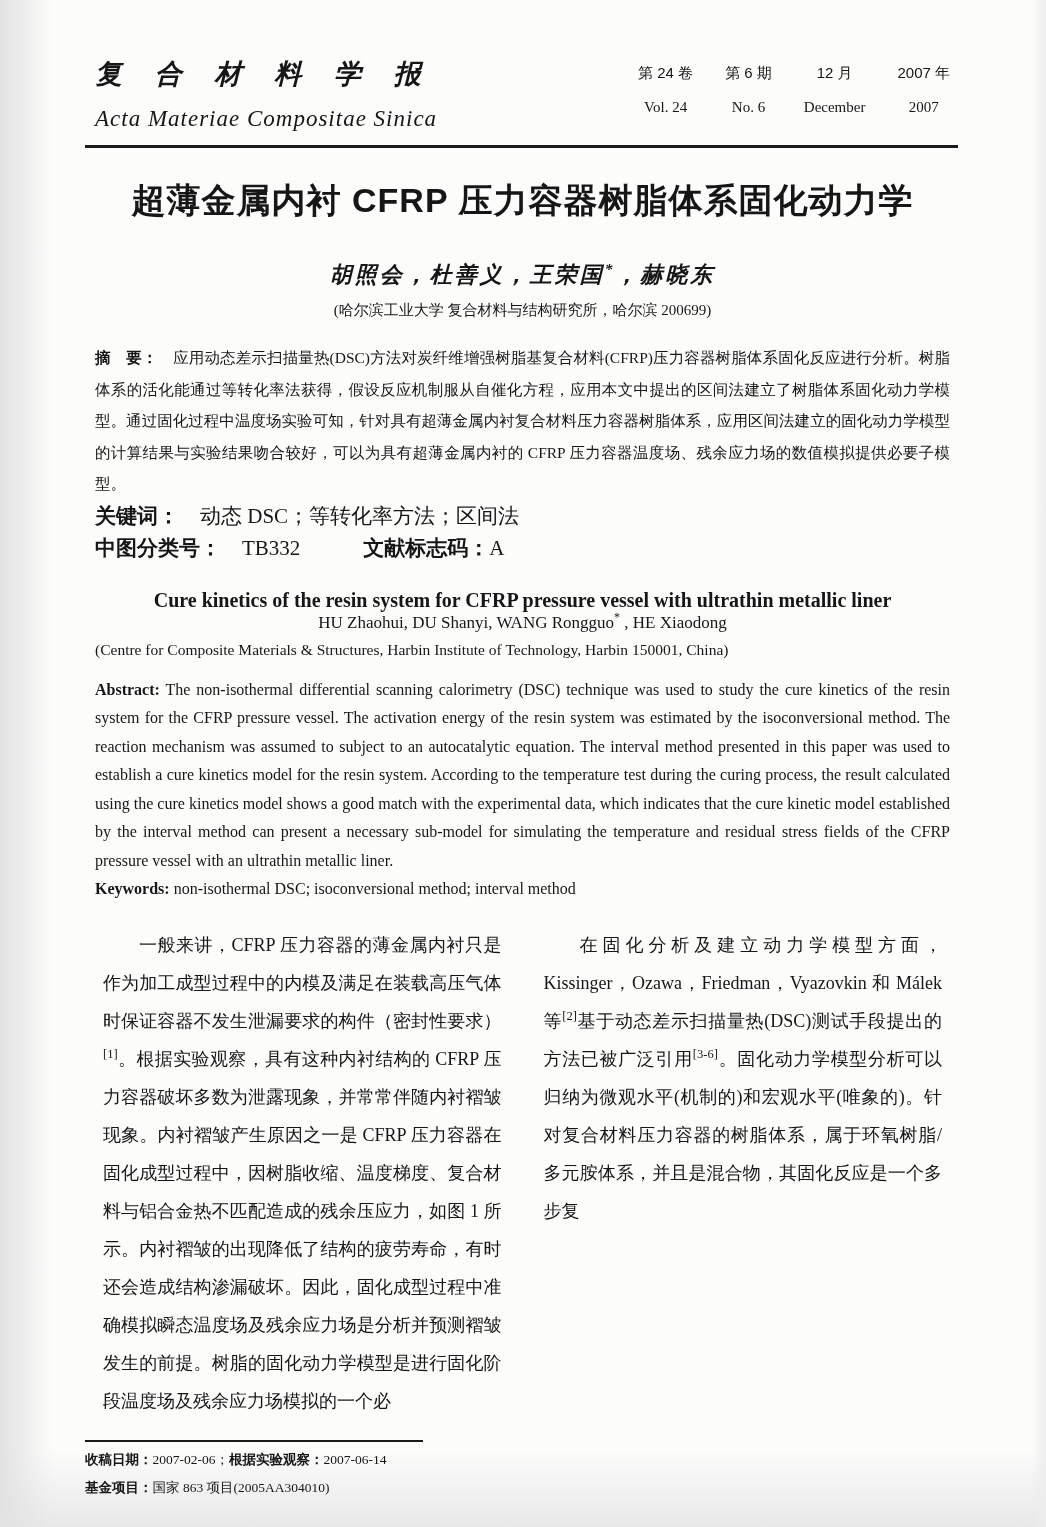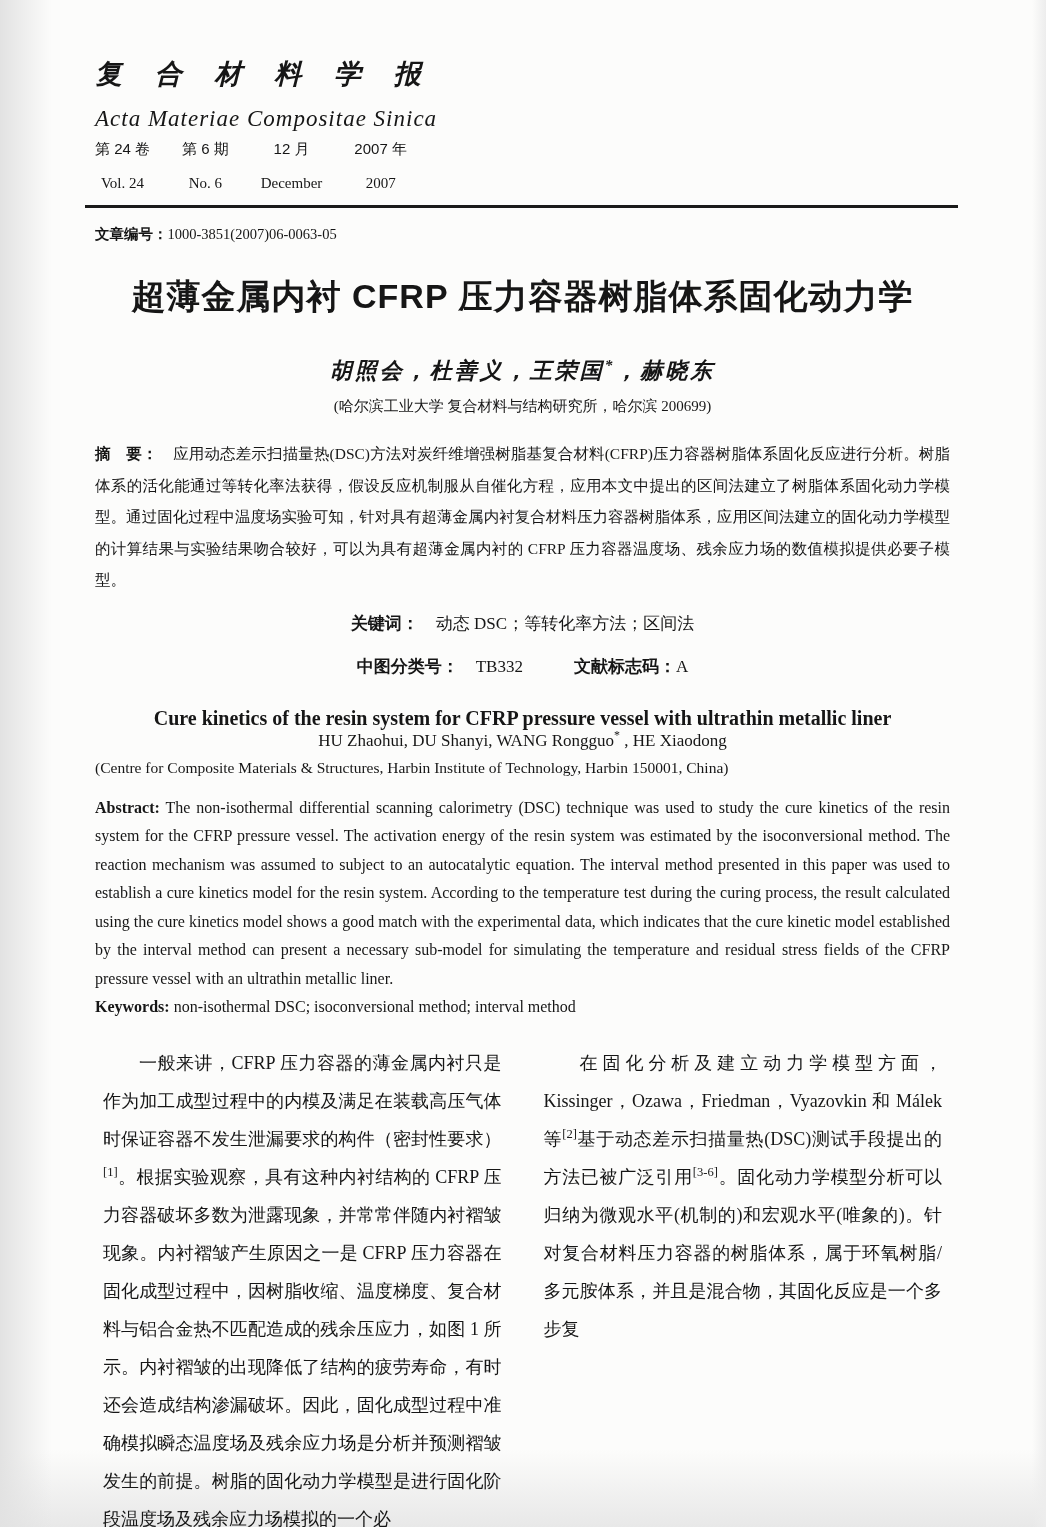--- a/index.html
+++ b/index.html
@@ -16,39 +16,39 @@
       linear-gradient(90deg,#e2e2e2 0px,rgba(226,226,226,0) 52px),
       linear-gradient(270deg,#ededed 0px,rgba(237,237,237,0) 14px),
       linear-gradient(0deg,#e8e8e8 0px,rgba(232,232,232,0) 78px),
       #fcfcfb;
   }
   sup{font-size:70%;line-height:0;}
   .b{font-weight:700;}
   .h{font-weight:700;font-family:"Liberation Sans","DejaVu Sans",sans-serif;}
 
   
-  .jheader{display:flex;justify-content:space-between;align-items:flex-start;flex-direction:column;}
+  .jheader{display:flex;justify-content:space-between;align-items:flex-start;}
   .jname-cn{font-size:27px;font-weight:700;font-style:italic;letter-spacing:13px;white-space:nowrap;}
   .jname-en{margin-top:14px;font-size:23px;font-style:italic;letter-spacing:1px;white-space:nowrap;}
   .jh-right{display:grid;grid-template-columns:repeat(4,auto);column-gap:32px;row-gap:16px;
             padding-top:8px;font-size:15px;}
   .jh-cell{text-align:center;white-space:nowrap;}
   .jh-cell .cn{font-family:"Liberation Sans","DejaVu Sans",sans-serif;}
   .jh-cell .en{margin-top:16px;}
   .header-rule{border:0;border-top:3px solid #1a1a1a;margin:13px 0 0 -10px;width:873px;}
 
   .article-id{margin:17px 0 0 0;font-size:14.5px;}
 
   .title-cn{margin:30px 0 0 0;text-align:center;font-size:34px;letter-spacing:1px;
             font-family:"Liberation Sans","DejaVu Sans",sans-serif;font-weight:700;}
   .authors-cn{margin-top:36px;text-align:center;font-size:22px;font-weight:700;font-style:italic;letter-spacing:3px;}
   .affil-cn{margin-top:11px;text-align:center;font-size:15px;}
 
   .abstract-cn{margin:22px 0 0 0;font-size:15.5px;line-height:31.5px;text-align:justify;}
-  .kw-cn,.clc{margin:12px;font-size:17px;line-height:31.5px;text-align:center;}
+  .kw-cn,.clc{margin:0;font-size:21px;line-height:31.5px;}
 
   .title-en{margin:24px 0 0 0;text-align:center;font-size:20px;font-weight:700;}
   .authors-en{margin-top:1px;text-align:center;font-size:17px;}
   .affil-en{margin-top:8px;font-size:15.5px;}
 
   .abstract-en{margin:17px 0 0 0;font-size:16px;line-height:28.5px;text-align:justify;}
   .kw-en{margin:0;font-size:16px;line-height:28.5px;}
 
   .columns{display:flex;gap:26px;margin-top:14px;}
   .col{flex:1 1 0;font-size:18px;line-height:38px;text-align:justify;}
@@ -83,21 +83,20 @@
       </div>
       <div class="jh-cell">
         <div class="cn">2007 年</div>
         <div class="en">2007</div>
       </div>
     </div>
   </header>
 
   <hr class="header-rule">
 
-  <p class="article-id"><span class="h">文章编号：</span><span>1000-3851(2007)06-0063-05</span></p>
 
   <h1 class="title-cn">超薄金属内衬 CFRP 压力容器树脂体系固化动力学</h1>
 
   <div class="authors-cn"><span>胡照会，杜善义，王荣国</span><sup>*</sup><span>，赫晓东</span></div>
   <div class="affil-cn">(哈尔滨工业大学 复合材料与结构研究所，哈尔滨 200699)</div>
 
   <p class="abstract-cn"><span class="h">摘　要：</span><span>　应用动态差示扫描量热(DSC)方法对炭纤维增强树脂基复合材料(CFRP)压力容器树脂体系固化反应进行分析。树脂体系的活化能通过等转化率法获得，假设反应机制服从自催化方程，应用本文中提出的区间法建立了树脂体系固化动力学模型。通过固化过程中温度场实验可知，针对具有超薄金属内衬复合材料压力容器树脂体系，应用区间法建立的固化动力学模型的计算结果与实验结果吻合较好，可以为具有超薄金属内衬的 CFRP 压力容器温度场、残余应力场的数值模拟提供必要子模型。</span></p>
   <p class="kw-cn"><span class="h">关键词：</span><span>　动态 DSC；等转化率方法；区间法</span></p>
   <p class="clc"><span class="h">中图分类号：</span><span>　TB332　　　</span><span class="h">文献标志码：</span><span>A</span></p>
 

